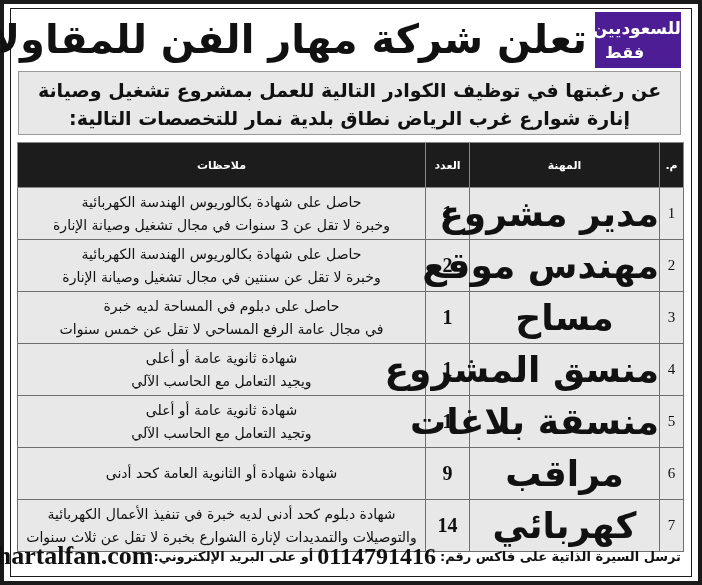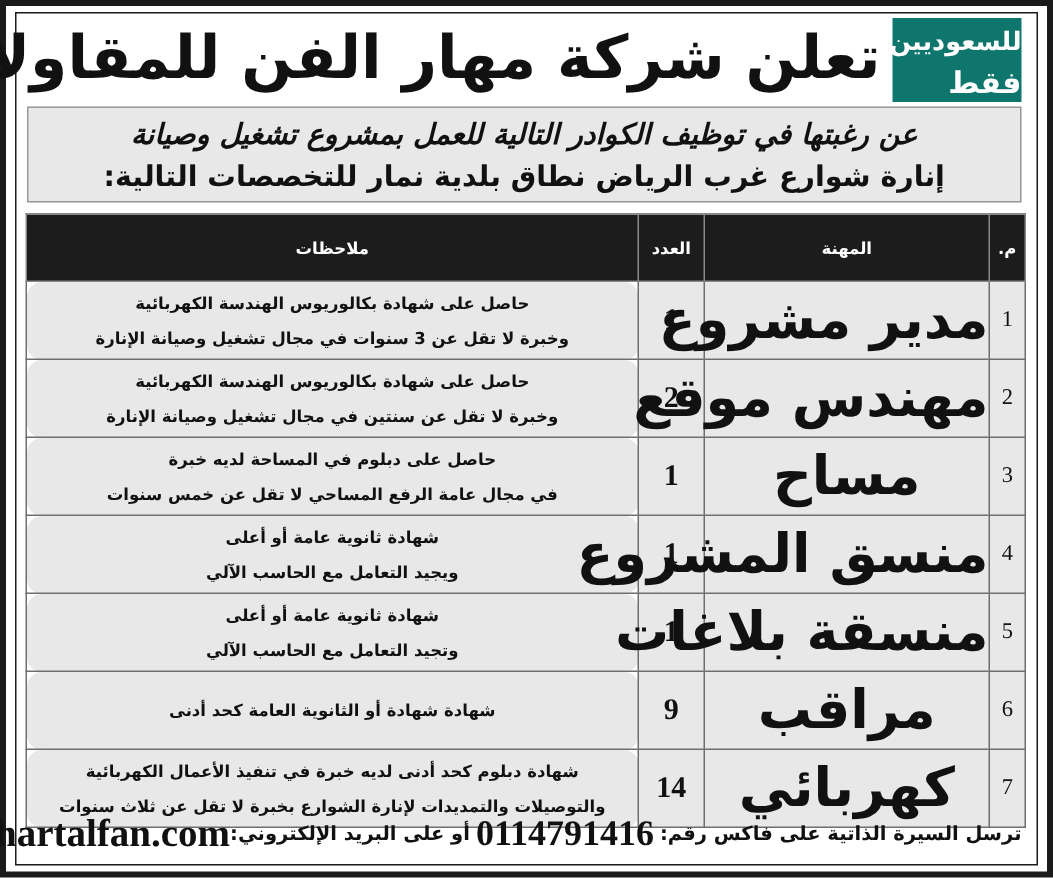--- a/index.html
+++ b/index.html
@@ -8,53 +8,53 @@
       position: absolute; left: 0; top: 0; width: 702px; height: 585px;
       box-sizing: border-box; border: 4px solid #1a1a1a; background: #fff;
     }
     .inner {
       position: absolute; left: 6px; top: 4px; right: 6px; bottom: 4px;
       border: 1px solid #1a1a1a; background: #fff;
     }
     .title-row { position: absolute; left: 0; right: 0; top: 0; height: 58px; }
     .badge {
       position: absolute; right: 10px; top: 3px; width: 86px; height: 56px;
-      background: #0f766e; color: #fff; text-align: right; direction: rtl;
+      background: #4c1d95; color: #fff; text-align: left; direction: rtl;
       font-weight: bold; line-height: 1;
     }
     .badge .l1 { font-size: 17px; margin-top: 8px; }
-    .badge .l2 { font-size: 20px; margin-top: 8px; letter-spacing: 12px; }
+    .badge .l2 { font-size: 16px; margin-top: 8px; letter-spacing: 12px; padding-left: 10px; }
     .title {
       position: absolute; right: 104px; left: 8px; top: 2px; height: 56px;
       direction: rtl; text-align: center; font-size: 40px; font-weight: bold;
       line-height: 56px; color: #111; white-space: nowrap;
     }
     .intro {
       position: absolute; left: 7px; right: 10px; top: 62px; height: 62px;
       background: #e8e8e8; border: 1px solid #999; direction: rtl; text-align: center;
       font-weight: bold; color: #111;
     }
     .intro div { font-size: 19px; line-height: 28px; white-space: nowrap; }
-    .intro .l1 { margin-top: 4px; font-style: italic; }
+    .intro .l1 { margin-top: 4px; }
     table {
       position: absolute; left: 6px; right: 7px; top: 133px; width: calc(100% - 13px);
       border-collapse: collapse; direction: rtl; table-layout: fixed;
     }
     th {
       background: #1c1c1c; color: #fff; font-size: 11px; font-weight: bold;
       height: 42px; border: 1px solid #888; text-align: center; margin-top: 40px;
     }
     td {
       background: #e8e8e8; border: 1px solid #6e6e6e; text-align: center; color: #111;
       height: 51px; padding: 0;
     }
     td.num { font-family: "Liberation Serif", serif; font-size: 15px; }
     td.prof { font-size: 36px; font-weight: bold; white-space: nowrap; }
     td.cnt { font-family: "Liberation Serif", serif; font-size: 20px; font-weight: bold; }
-    td.notes { font-size: 11px; font-weight: bold; line-height: 23px; border-radius: 10px; }
+    td.notes { font-size: 14px; font-weight: normal; line-height: 23px; }
     td.notes div { white-space: nowrap; }
     .col-num { width: 24px; }
     .col-prof { width: 190px; }
     .col-cnt { width: 44px; }
     .footer {
       position: absolute; left: 4px; right: 10px; bottom: 2px; height: 36px;
       direction: rtl; white-space: nowrap; color: #111; font-weight: bold;
       display: flex; align-items: center; justify-content: space-between;
     }
     .footer .t1, .footer .t2 { font-size: 13px; }

